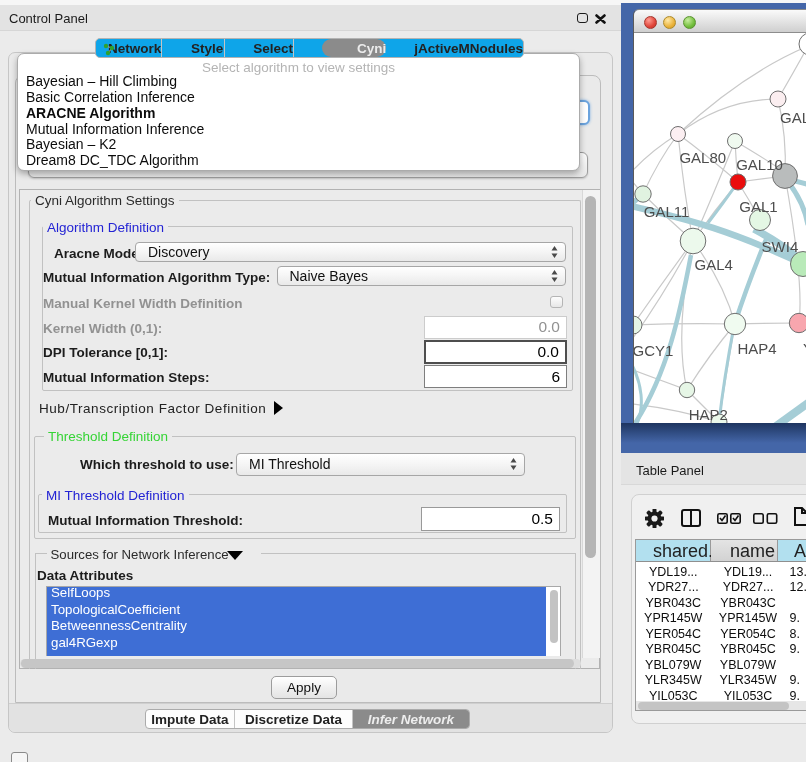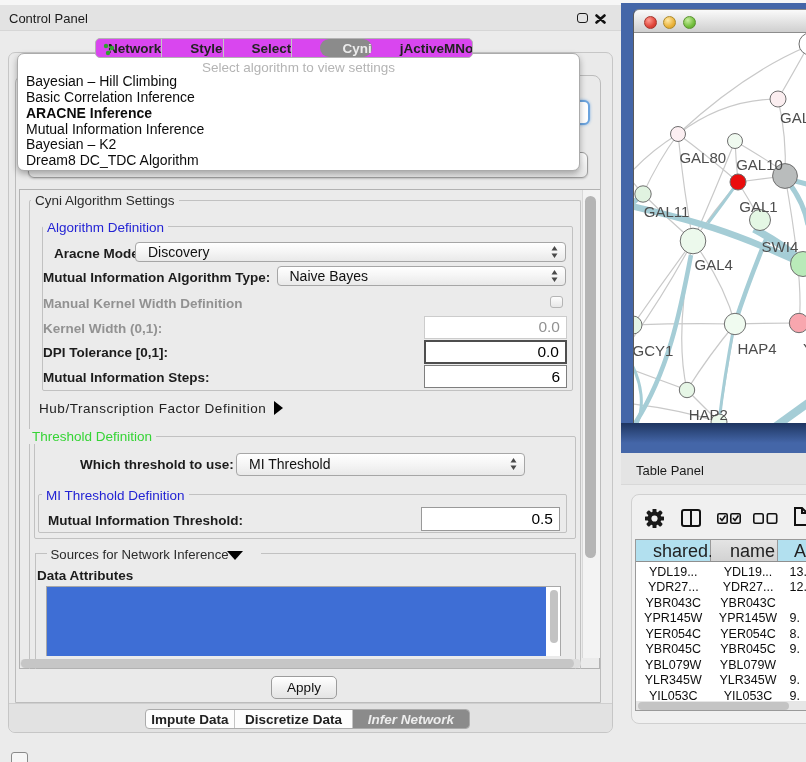--- a/index.html
+++ b/index.html
@@ -78,21 +78,21 @@
 
 <span class="lbl abs" style="left:43px;top:370px;">Mutual Information Steps:</span>
 <div class="tf" style="left:424px;top:365px;width:143px;height:23px;border:1.5px solid #7e7e7e;">
       <span style="color:#000;">6</span>
     </div>
 
 <span class="abs" style="left:39px;top:401px;font-size:13.5px;letter-spacing:0.55px;color:#222;">Hub/Transcription Factor Definition</span>
 <span class="abs" style="left:274px;top:401px;width:0;height:0;border-left:9px solid #000;border-top:7px solid transparent;border-bottom:7px solid transparent;"></span>
 
 <div class="grp" style="left:33.5px;top:436px;width:542px;height:103px;"></div>
-<span class="gt" style="left:28px;top:429px;color:#35d435;">Threshold Definition</span>
+<span class="gt" style="left:44px;top:429px;color:#35d435;">Threshold Definition</span>
 
 <span class="lbl abs" style="left:80px;top:457px;">Which threshold to use:</span>
 <div class="combo" style="left:236px;top:452.5px;width:289px;height:23px;">
   <span class="ct">MI Threshold</span>
   <svg class="carr" viewBox="0 0 7 12">
         <path d="M3.5 0 L6.5 4.5 L0.5 4.5 Z M3.5 12 L6.5 7.5 L0.5 7.5 Z" fill="#4a4a4a"></path>
       </svg>
 </div>
 
 <div class="grp" style="left:38px;top:494px;width:529px;height:38.5px;"></div>
@@ -104,20 +104,21 @@
 
 <div class="abs" style="left:34.5px;top:553px;width:541px;height:116px;border:1px solid #c1c1c1;border-bottom:none;"></div>
 <span class="gt" style="left:46.5px;top:546.5px;color:#2b2b2b;font-size:13.2px;padding-right:32px;">Sources for Network Inference</span>
 <span class="abs" style="left:227px;top:551px;width:0;height:0;border-top:9px solid #000;border-left:8.5px solid transparent;border-right:8.5px solid transparent;"></span>
 
 <span class="lbl abs" style="left:37px;top:568px;text-align:right;">Data Attributes</span>
 
 <div class="abs" style="left:46px;top:586px;width:514.5px;height:70px;background:#fff;border:1px solid #a8a8a8;border-bottom:none;"></div>
 <div class="abs" style="left:46.5px;top:586.5px;width:499px;height:69px;background:#3e6ed5;"></div>
 <div class="abs" style="left:549.5px;top:589.5px;width:8.5px;height:53.5px;background:#c3c3c3;border-radius:4.5px;"></div>
+<div class="abs" style="left:51px;top:585px;font-size:13.3px;color:#fff;line-height:16.5px;white-space:nowrap;">SelfLoops<br>TopologicalCoefficient<br>BetweennessCentrality<br>gal4RGexp</div>
 
 <div class="abs" style="left:19.5px;top:658.5px;width:561px;height:9px;background:#dedede;border-radius:4.5px;"></div>
 <div class="abs" style="left:20.5px;top:658.5px;width:553px;height:9px;background:#c6c6c6;border-radius:4.5px;"></div>
 
 <div class="abs" style="left:271px;top:676px;width:66px;height:23px;background:linear-gradient(#ffffff,#f0f0f0 50%,#e4e4e4);border:1px solid #9c9c9c;border-radius:5px;text-align:center;">
   <span style="font-size:13.5px;color:#111;line-height:21px;">Apply</span>
 </div>
 
 <div class="abs" style="left:145px;top:709px;width:325px;height:20px;background:#fdfdfd;border:1px solid #ababab;border-radius:4px;overflow:hidden;display:flex;">
   <div style="width:89px;border-right:1px solid #c4c4c4;text-align:center;font-size:13.5px;font-weight:bold;color:#222;line-height:19px;">Impute Data</div>
@@ -128,28 +129,28 @@
 <div class="abs" style="left:10.5px;top:752px;width:17px;height:14px;background:#f6f6f6;border:1.5px solid #8a8a8a;border-radius:3px;"></div>
 
 <div class="abs" style="left:578px;top:100px;width:12px;height:25px;border:2.5px solid #6ba3dd;border-radius:0 6px 6px 0;background:#fff;box-shadow:0 0 3px #7fb0e2;"></div>
 <div class="abs" style="left:28px;top:152px;width:560px;height:26px;border:1px solid #9c9c9c;border-radius:6px;background:linear-gradient(#fdfdfd,#e6e6e6);box-shadow:0 1px 2px rgba(0,0,0,0.18);"></div>
 
 <div class="abs" style="left:17px;top:52.7px;width:563px;height:118.8px;background:#fff;border:1px solid #ababab;border-radius:7px;box-shadow:0 3px 6px rgba(0,0,0,0.3);">
   <div style="position:absolute;left:0;top:6px;width:100%;text-align:center;font-size:13.5px;color:#b4b4b4;">Select algorithm to view settings</div>
   <div style="position:absolute;left:8px;top:20.5px;font-size:14px;color:#0c0c0c;line-height:15.8px;white-space:nowrap;">
     Bayesian – Hill Climbing<br>
     Basic Correlation Inference<br>
-    <b>ARACNE Inference</b><br>
+    <b>ARACNE Algorithm</b><br>
     Mutual Information Inference<br>
     Bayesian – K2<br>
     Dream8 DC_TDC Algorithm
   </div>
 </div>
 
-<div class="abs" style="left:95px;top:38px;width:378px;height:20px;background:#d946ef;border:1px solid #b3b3b3;border-radius:5px;overflow:hidden;display:flex;gap:28px;">
+<div class="abs" style="left:95px;top:38px;width:429px;height:20px;background:#0ea5e9;border:1px solid #b3b3b3;border-radius:5px;overflow:hidden;display:flex;gap:28px;">
   <div style="width:86px;border-right:1px solid #c4c4c4;font-size:13.5px;font-weight:bold;color:#222;line-height:19px;text-align:center;padding-left:12px;position:relative;">
     <svg style="position:absolute;left:7px;top:3.5px;" width="12" height="13" viewBox="0 0 12 13">
       <path d="M3 3 L9 5 M9 5 L5 10" stroke="#9a9a9a" stroke-width="1.2"></path>
       <circle cx="3" cy="3" r="2.2" fill="#2fa12f"></circle>
           <circle cx="9" cy="5" r="2.2" fill="#2fa12f"></circle>
           <circle cx="5" cy="10" r="2.2" fill="#2fa12f"></circle>
     </svg>Network</div>
   <div style="width:55px;border-right:1px solid #c4c4c4;font-size:13.5px;font-weight:bold;color:#222;line-height:19px;text-align:center;">Style</div>
   <div style="width:59px;border-right:1px solid #c4c4c4;font-size:13.5px;font-weight:bold;color:#222;line-height:19px;text-align:center;">Select</div>
   <div style="width:102px;background:#8b8b8b;font-size:13.5px;font-weight:bold;color:#ececec;line-height:19px;text-align:right;border-radius:9px;">Cyni Toolbox</div>

